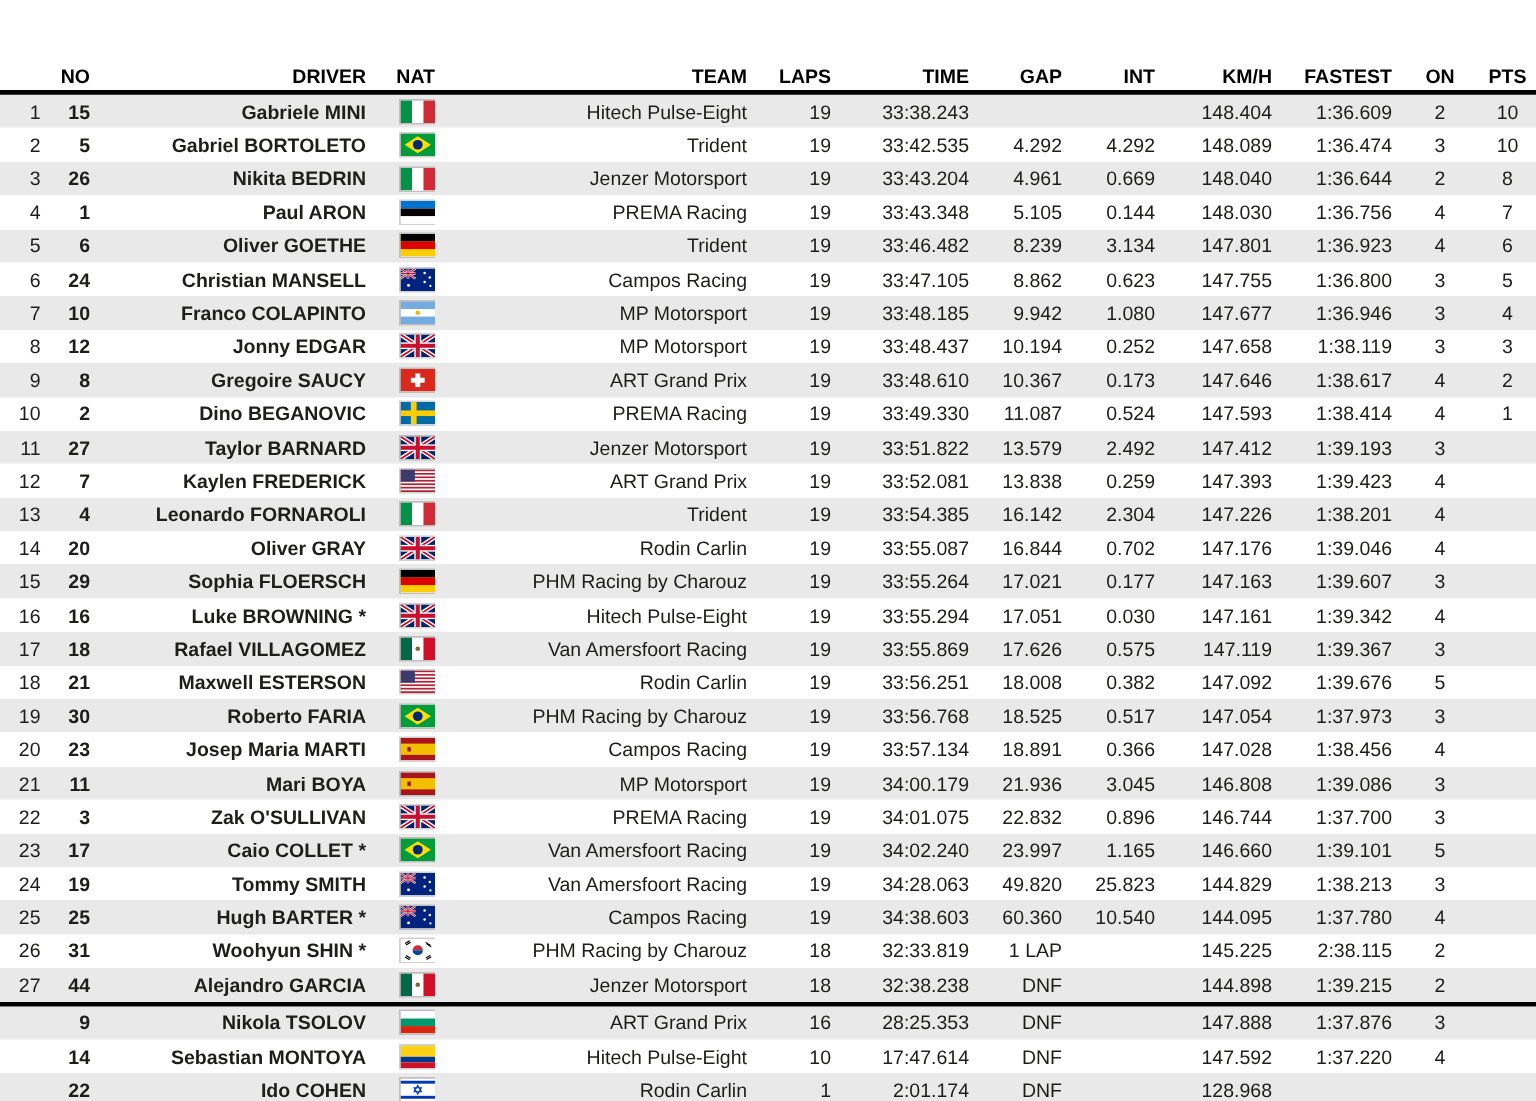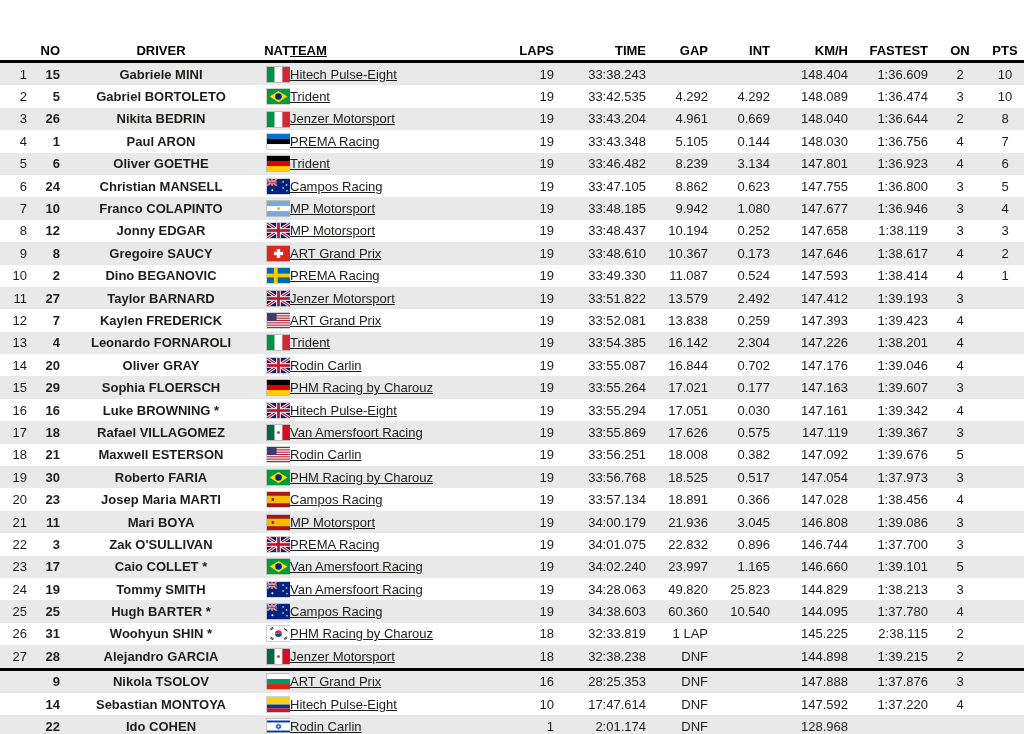--- a/index.html
+++ b/index.html
@@ -14,23 +14,23 @@
   col.c-nat{width:46px;} col.c-team{width:208px;} col.c-laps{width:56px;}
   col.c-time{width:98px;} col.c-gap{width:62px;} col.c-int{width:62px;}
   col.c-kmh{width:78px;} col.c-fastest{width:80px;} col.c-on{width:52px;}
   col.c-pts{width:38px;}
   th,td{padding:0;font-size:13px;white-space:nowrap;overflow:hidden;vertical-align:middle;}
   thead th{height:19px;font-weight:700;border-bottom:3px solid #000;color:#000;}
   tbody td{height:22.4px;}
   tbody tr.stripe{background:#e9e9e9;}
   .a-pos{text-align:right;padding-right:7px;}
   .a-no{text-align:right;padding-right:4px;font-weight:700;}
-  .a-driver{text-align:center;padding-left:14px;font-weight:700;}
+  .a-driver{text-align:right;padding-left:14px;font-weight:700;}
   .a-nat{text-align:right;padding-left:12px;}
-  .a-team{text-align:left;text-decoration:underline;}
+  .a-team{text-align:right;}
   .a-laps{text-align:right;}
   .a-right{text-align:right;padding-right:6px;}
   .a-center{text-align:center;}
   .flag{display:inline-block;width:23px;height:15px;box-shadow:0 0 0 1px rgba(0,0,0,.18);vertical-align:middle;margin-top:-2px;}
   .flag svg{display:block;width:100%;height:100%;}
   .nc-title{font-size:13px;font-weight:700;text-align:center;color:#000;margin:10px 0 3px 0;}
   #nc-table{border-top:3px solid #000;}
 </style>
 </head>
 <body>
@@ -624,21 +624,21 @@
           <td class="a-right">32:33.819</td>
           <td class="a-right">1 LAP</td>
           <td class="a-right"></td>
           <td class="a-right">145.225</td>
           <td class="a-right">2:38.115</td>
           <td class="a-center">2</td>
           <td class="a-center"></td>
         </tr>
         <tr class="stripe">
           <td class="a-pos">27</td>
-          <td class="a-no">28</td>
+          <td class="a-no">44</td>
           <td class="a-driver">Alejandro GARCIA</td>
           <td class="a-nat"><span class="flag"><svg viewBox="0 0 30 20" preserveAspectRatio="none">
                 <rect width="10" height="20" fill="#006847"></rect>
                 <rect x="10" width="10" height="20" fill="#fff"></rect>
                 <rect x="20" width="10" height="20" fill="#CE1126"></rect>
                 <circle cx="15" cy="10" r="2" fill="#8C6239"></circle>
               </svg></span></td>
           <td class="a-team">Jenzer Motorsport</td>
           <td class="a-laps">18</td>
           <td class="a-right">32:38.238</td>

